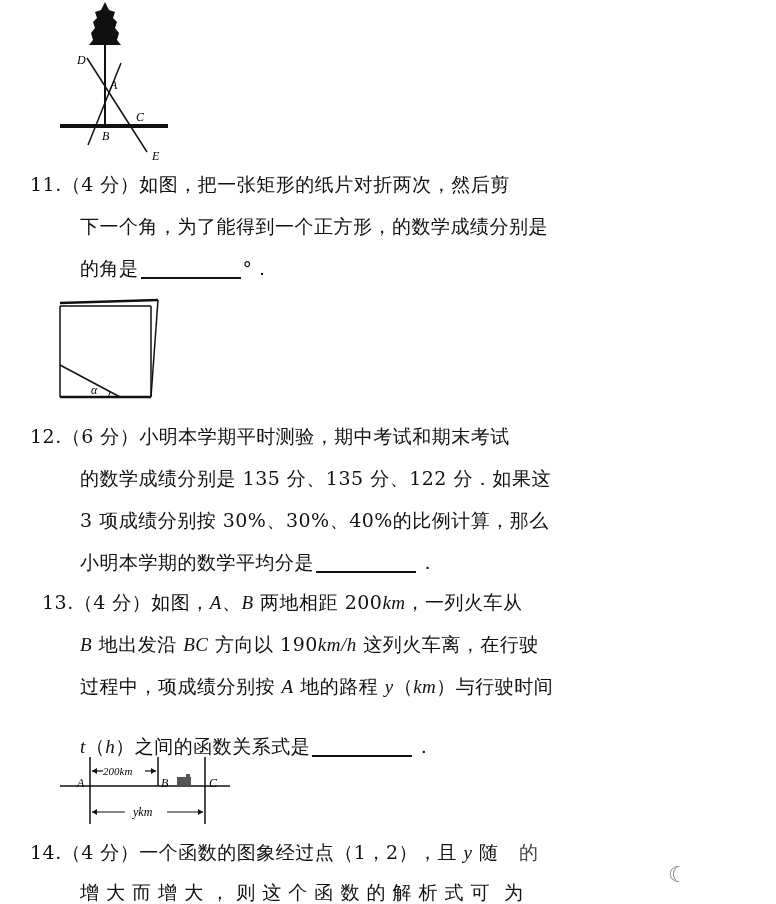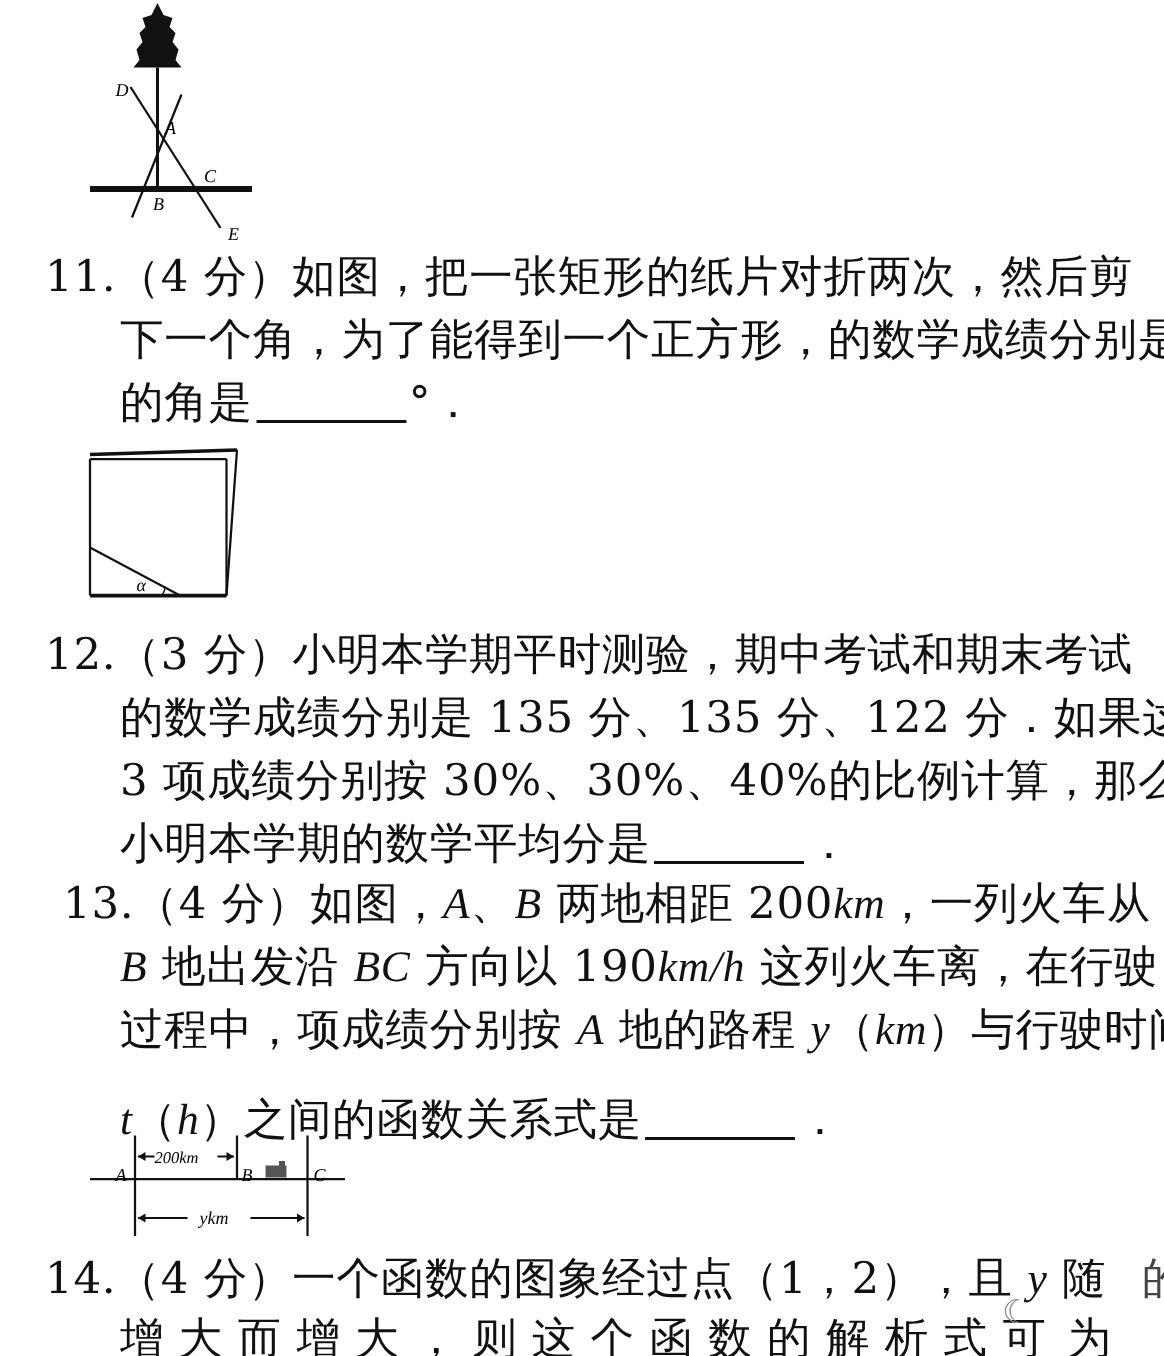--- a/index.html
+++ b/index.html
@@ -1,18 +1,18 @@
 <!DOCTYPE html>
 <html><head>
 <meta charset="utf-8">
 <style>
   html, body { margin:0; padding:0; background:#fff; }
   body { width:776px; height:904px; position:relative; overflow:hidden;
          font-family:"DejaVu Serif","Liberation Serif",serif; color:#111; }
-  .line { position:absolute; font-size:29px; line-height:36px; white-space:nowrap; letter-spacing:0.5px; }
+  .line { position:absolute; font-size:19px; line-height:36px; white-space:nowrap; letter-spacing:0.5px; }
   .blank { display:inline-block; width:100px; border-bottom:2px solid #111; height:26px; vertical-align:-4px; margin:0 2px; }
   i { font-family:"Liberation Serif",serif; font-style:italic; }
   svg { position:absolute; }
   .wm { position:absolute; color:#888; font-size:22px; }
 </style>
 </head>
 <body>
 
 <svg style="left:55px;top:0" width="125" height="165" viewBox="0 0 125 165">
   <path d="M50 2 L46 10 L40 12 L42 18 L38 22 L40 28 L36 33 L38 40 L34 45 L66 45 L62 40 L64 33 L60 28 L62 22 L58 18 L60 12 L54 10 Z" fill="#111"></path>
@@ -38,21 +38,21 @@
   <line x1="103" y1="7" x2="96" y2="104" stroke="#111" stroke-width="1.5"></line>
   <line x1="5" y1="13" x2="96" y2="13" stroke="#111" stroke-width="1.5"></line>
   <line x1="5" y1="13" x2="5" y2="104" stroke="#111" stroke-width="1.5"></line>
   <line x1="96" y1="13" x2="96" y2="104" stroke="#111" stroke-width="1.5"></line>
   <line x1="5" y1="104" x2="96" y2="104" stroke="#111" stroke-width="2.5"></line>
   <line x1="5" y1="72" x2="65" y2="104" stroke="#111" stroke-width="1.5"></line>
   <path d="M53 104 A10 10 0 0 0 55 98" fill="none" stroke="#111" stroke-width="1"></path>
   <text x="36" y="101" font-size="12" font-style="italic" font-family="Liberation Serif,serif">α</text>
 </svg>
 
-<div class="line" style="left:30px;top:418px">12.（3 分）小明本学期平时测验，期中考试和期末考试</div>
+<div class="line" style="left:30px;top:418px">12.（6 分）小明本学期平时测验，期中考试和期末考试</div>
 <div class="line" style="left:80px;top:460px">的数学成绩分别是 135 分、135 分、122 分．如果这</div>
 <div class="line" style="left:80px;top:502px">3 项成绩分别按 30%、30%、40%的比例计算，那么</div>
 <div class="line" style="left:80px;top:544px">
   <span>小明本学期的数学平均分是</span><span class="blank"></span><span>．</span>
 </div>
 
 <div class="line" style="left:42px;top:584px">
   <span>13.（4 分）如图，</span><i>A</i><span>、</span><i>B</i><span> 两地相距 200</span><i>km</i><span>，一列火车从</span>
 </div>
 <div class="line" style="left:80px;top:626px">

